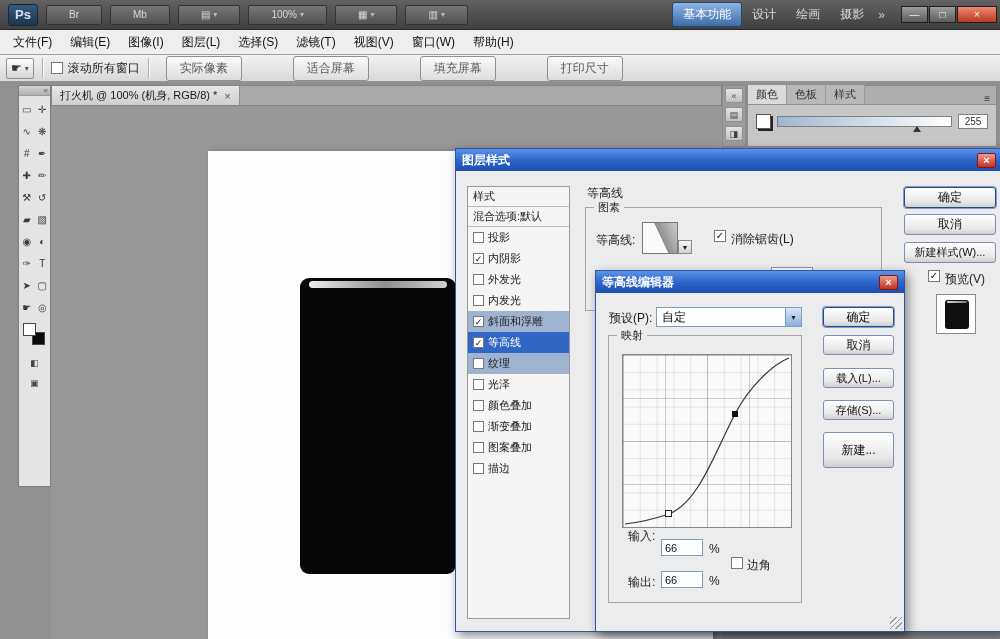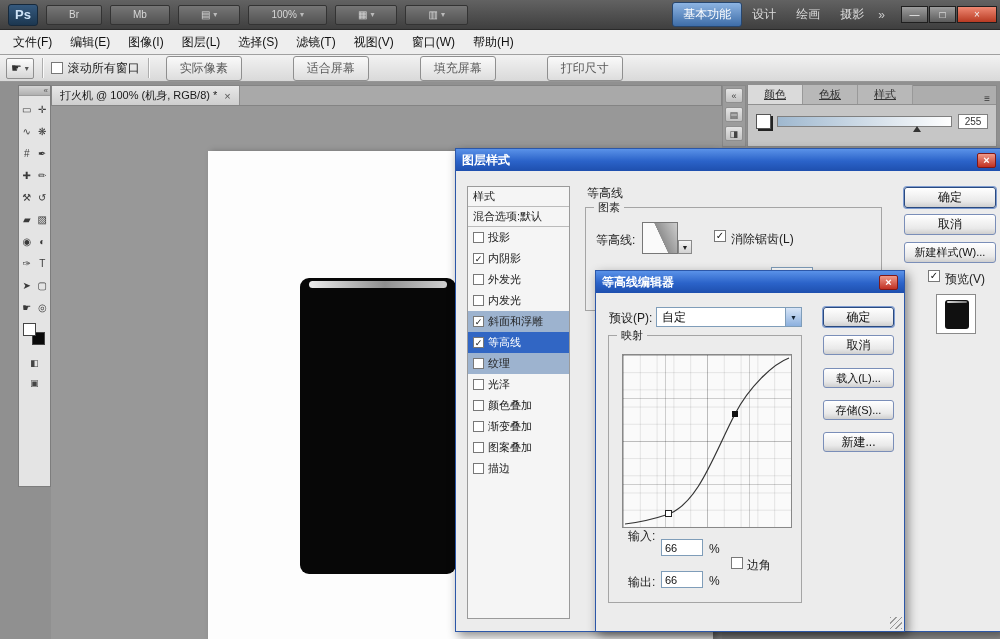--- a/index.html
+++ b/index.html
@@ -76,21 +76,21 @@
   .lighter-top-highlight{position:absolute;left:9px;top:3px;right:9px;height:7px;border-radius:4px;
     background:linear-gradient(90deg,#ececec,#8f8f8f 55%,#cfcfcf);}
 
   .dock-strip{position:absolute;left:722px;top:3px;width:24px;height:62px;background:#9c9c9c;
     border:1px solid #898989;display:flex;flex-direction:column;align-items:center;gap:4px;padding-top:2px;}
   .dock-icon{width:18px;height:15px;border:1px solid #8f8f8f;border-radius:2px;font-size:9px;color:#444;
     background:linear-gradient(#e4e4e4,#c2c2c2);display:flex;align-items:center;justify-content:center;}
 
   .right-panel{position:absolute;left:747px;top:3px;width:250px;height:62px;background:#c6c6c6;border:1px solid #898989;}
   .panel-tabs{height:19px;display:flex;align-items:flex-end;background:#adadad;border-bottom:1px solid #909090;}
-  .panel-tab{padding:2px 16px;font-size:11px;color:#333;background:#b8b8b8;border-right:1px solid #999;text-decoration:underline;}
+  .panel-tab{padding:2px 8px;font-size:11px;color:#333;background:#b8b8b8;border-right:1px solid #999;}
   .panel-tab.active{background:#dadada;}
   .panel-menu{margin-left:auto;padding:0 6px;font-size:10px;color:#333;}
   .panel-body{display:flex;align-items:center;gap:6px;padding:9px 8px 0 8px;}
   .swatch{width:15px;height:15px;background:#fff;border:1px solid #555;box-shadow:2px 2px 0 #222;flex:none;}
   .slider-track{flex:1;height:11px;border:1px solid #808080;background:linear-gradient(90deg,#9fb8cf,#ffffff);position:relative;}
   .slider-handle{position:absolute;left:78%;top:9px;width:0;height:0;
     border-left:4px solid transparent;border-right:4px solid transparent;border-bottom:6px solid #333;}
   .value-box{width:30px;height:15px;border:1px solid #808080;background:#fff;font-size:10px;color:#333;
     display:flex;align-items:center;justify-content:center;flex:none;}
 
@@ -373,21 +373,21 @@
     <div class="dlbl" style="left:13px;top:39px;">预设(P):</div>
     <div class="dropdown">
       <span class="dd-text">自定</span>
       <span class="dd-btn">▼</span>
     </div>
 
     <div class="xp-btn default" style="left:227px;top:36px;width:71px;height:20px;">确定</div>
     <div class="xp-btn" style="left:227px;top:64px;width:71px;height:20px;">取消</div>
     <div class="xp-btn" style="left:227px;top:97px;width:71px;height:20px;font-size:11px;">载入(L)...</div>
     <div class="xp-btn" style="left:227px;top:129px;width:71px;height:20px;font-size:11px;">存储(S)...</div>
-    <div class="xp-btn" style="left:227px;top:161px;width:71px;height:20px;">新建...</div>
+    <div class="xp-btn" style="left:227px;top:161px;width:71px;height:36px;">新建...</div>
 
     <div class="groupbox ce-group">
       <div class="legend">映射</div>
 
       <div class="ce-grid">
         <svg width="168" height="172" viewBox="0 0 168 172">
           <path d="M2,169 C20,167 34,163 46,159 C76,147 92,97 112,59 C126,32 150,9 166,3" fill="none" stroke="#333" stroke-width="1.2"></path>
           <rect x="42.5" y="155.5" width="6" height="6" fill="#fff" stroke="#222"></rect>
           <rect x="109" y="56" width="6" height="6" fill="#111"></rect>
         </svg>

